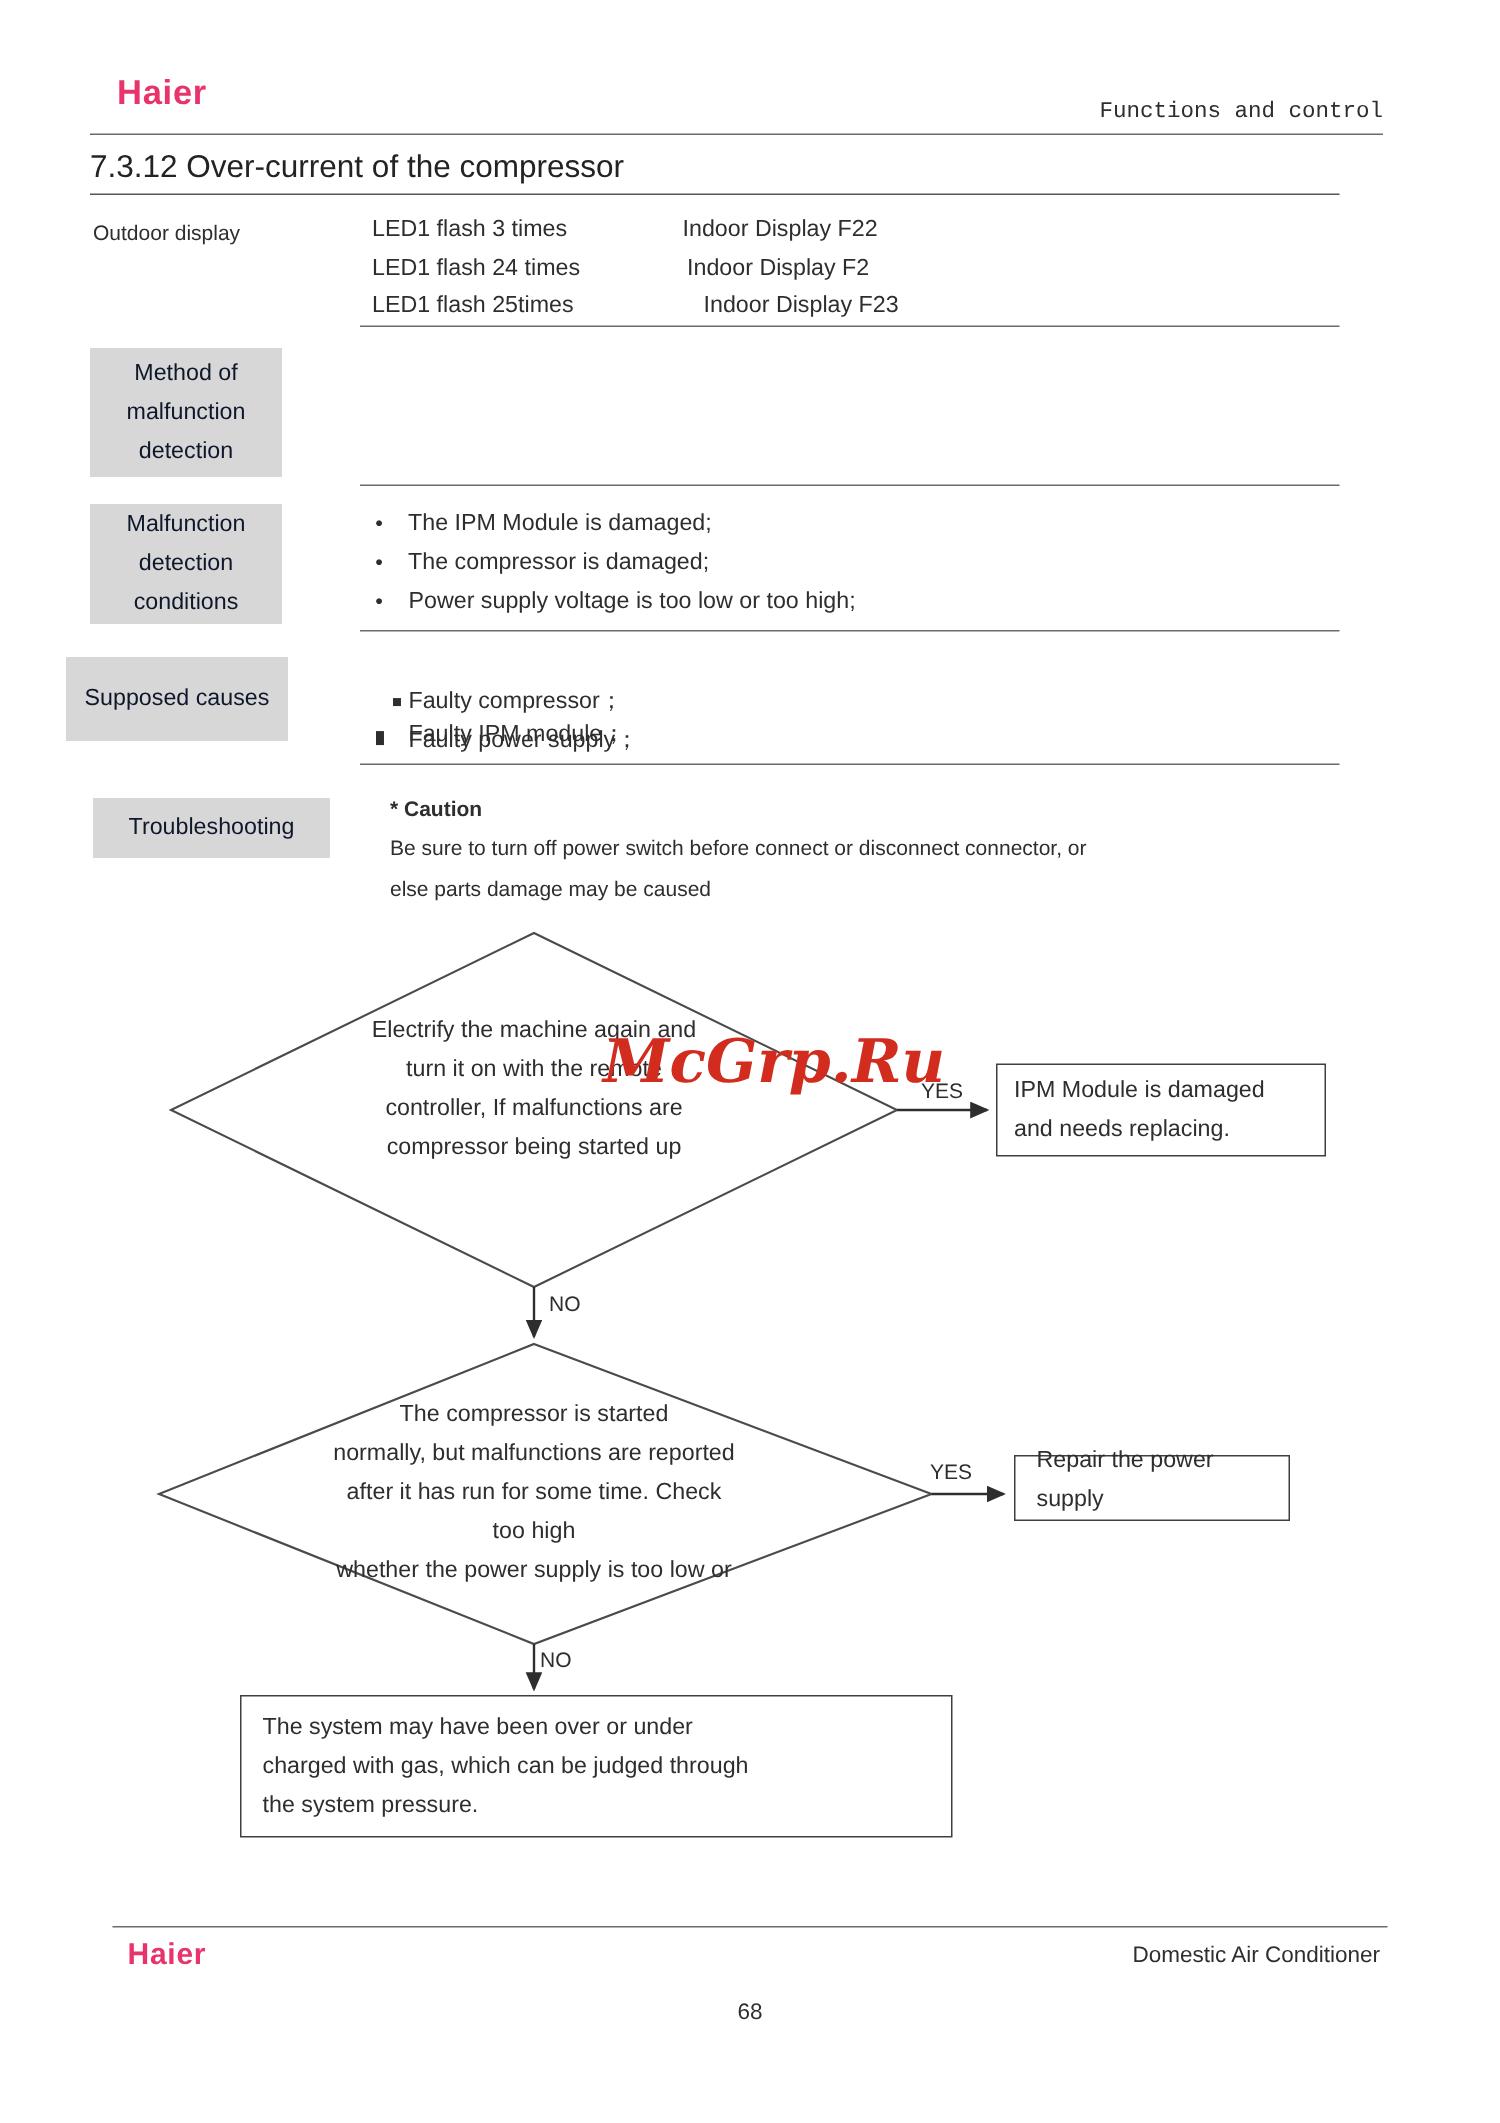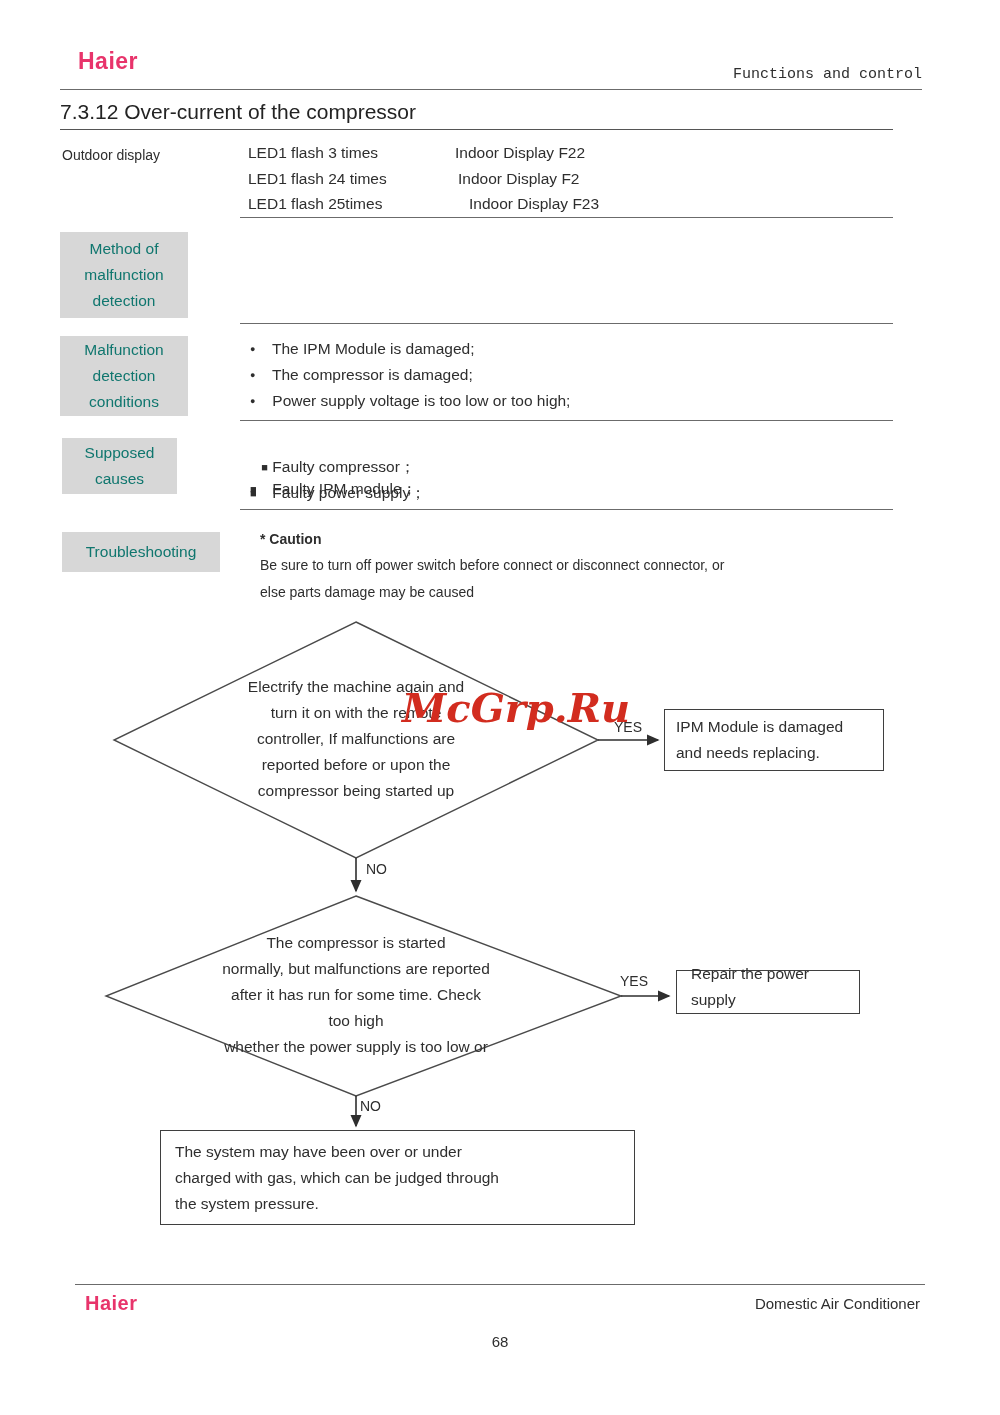--- a/index.html
+++ b/index.html
@@ -8,21 +8,21 @@
     font-family:"Liberation Sans","DejaVu Sans",sans-serif;color:#2e2e2e;
     overflow:hidden;
   }
   .abs{position:absolute;}
   .rule{position:absolute;height:1px;background:#6b6b6b;}
   .brand{
     font-weight:bold;font-style:normal;letter-spacing:0.5px;
     color:#e8346b;
   }
   .graybox{
-    position:absolute;background:#d7d7d7;color:#0f766e;
+    position:absolute;background:#d7d7d7;color:#0f172a;
     display:flex;align-items:center;justify-content:center;
     text-align:center;font-size:15.5px;line-height:26px;padding:0 6px;
     box-sizing:border-box;
   }
   .bodytext{font-size:14px;color:#2e2e2e;line-height:26px;}
   .listrow{position:absolute;font-size:15.5px;color:#2e2e2e;white-space:nowrap;}
   .marker{display:inline-block;width:18px;color:#2e2e2e;}
   .fc-svg{position:absolute;left:0;top:0;width:1000px;height:1415px;z-index:1;}
   .fc-textblock{position:absolute;text-align:center;font-size:15.5px;line-height:26px;z-index:2;}
   .fc-label{position:absolute;font-size:14px;color:#2e2e2e;z-index:2;}
@@ -89,21 +89,21 @@
     <span class="marker" style="font-size:9px;vertical-align:2px;">●</span>
     <span>The compressor is damaged;</span>
   </div>
   <div class="listrow" style="left:250px;top:392px;">
     <span class="marker" style="font-size:9px;vertical-align:2px;">●</span>
     <span>Power supply voltage is too low or too high;</span>
   </div>
 
   <div class="rule" style="left:240px;top:420px;width:653px;"></div>
 
-  <div class="graybox" style="left:62px;top:438px;width:115px;height:56px;">Supposed causes</div>
+  <div class="graybox" style="left:44px;top:438px;width:148px;height:56px;">Supposed causes</div>
 
   <div class="listrow" style="left:250px;top:431px;margin-top:48px;">
     <span class="marker" style="font-size:11px;vertical-align:1px;">■</span>
     <span>Faulty IPM module；</span>
   </div>
   <div class="listrow" style="left:250px;top:457px;text-align:right;">
     <span class="marker" style="font-size:11px;vertical-align:1px;">■</span>
     <span>Faulty compressor；</span>
   </div>
   <div class="listrow" style="left:250px;top:483px;">
@@ -133,21 +133,20 @@
     <line x1="598" y1="740" x2="658" y2="740" stroke="#2e2e2e" stroke-width="1.6" marker-end="url(#arrow)"></line>
     <line x1="356" y1="858" x2="356" y2="891" stroke="#2e2e2e" stroke-width="1.6" marker-end="url(#arrow)"></line>
     <line x1="621" y1="996" x2="669" y2="996" stroke="#2e2e2e" stroke-width="1.6" marker-end="url(#arrow)"></line>
     <line x1="356" y1="1096" x2="356" y2="1126" stroke="#2e2e2e" stroke-width="1.6" marker-end="url(#arrow)"></line>
   </svg>
 
   <div class="fc-textblock" style="left:176px;top:674px;width:360px;">
     <div>Electrify the machine again and</div>
     <div>turn it on with the remote</div>
     <div>controller, If malfunctions are</div>
-    <div>reported before or upon the</div>
     <div>compressor being started up</div>
   </div>
 
   <div class="fc-label" style="left:614px;top:719px;">YES</div>
   <div class="fc-label" style="left:366px;top:861px;">NO</div>
 
   <div class="fc-box" style="left:664px;top:709px;width:220px;height:62px;padding:4px 11px;">
     <div>IPM Module is damaged</div>
     <div>and needs replacing.</div>
   </div>

